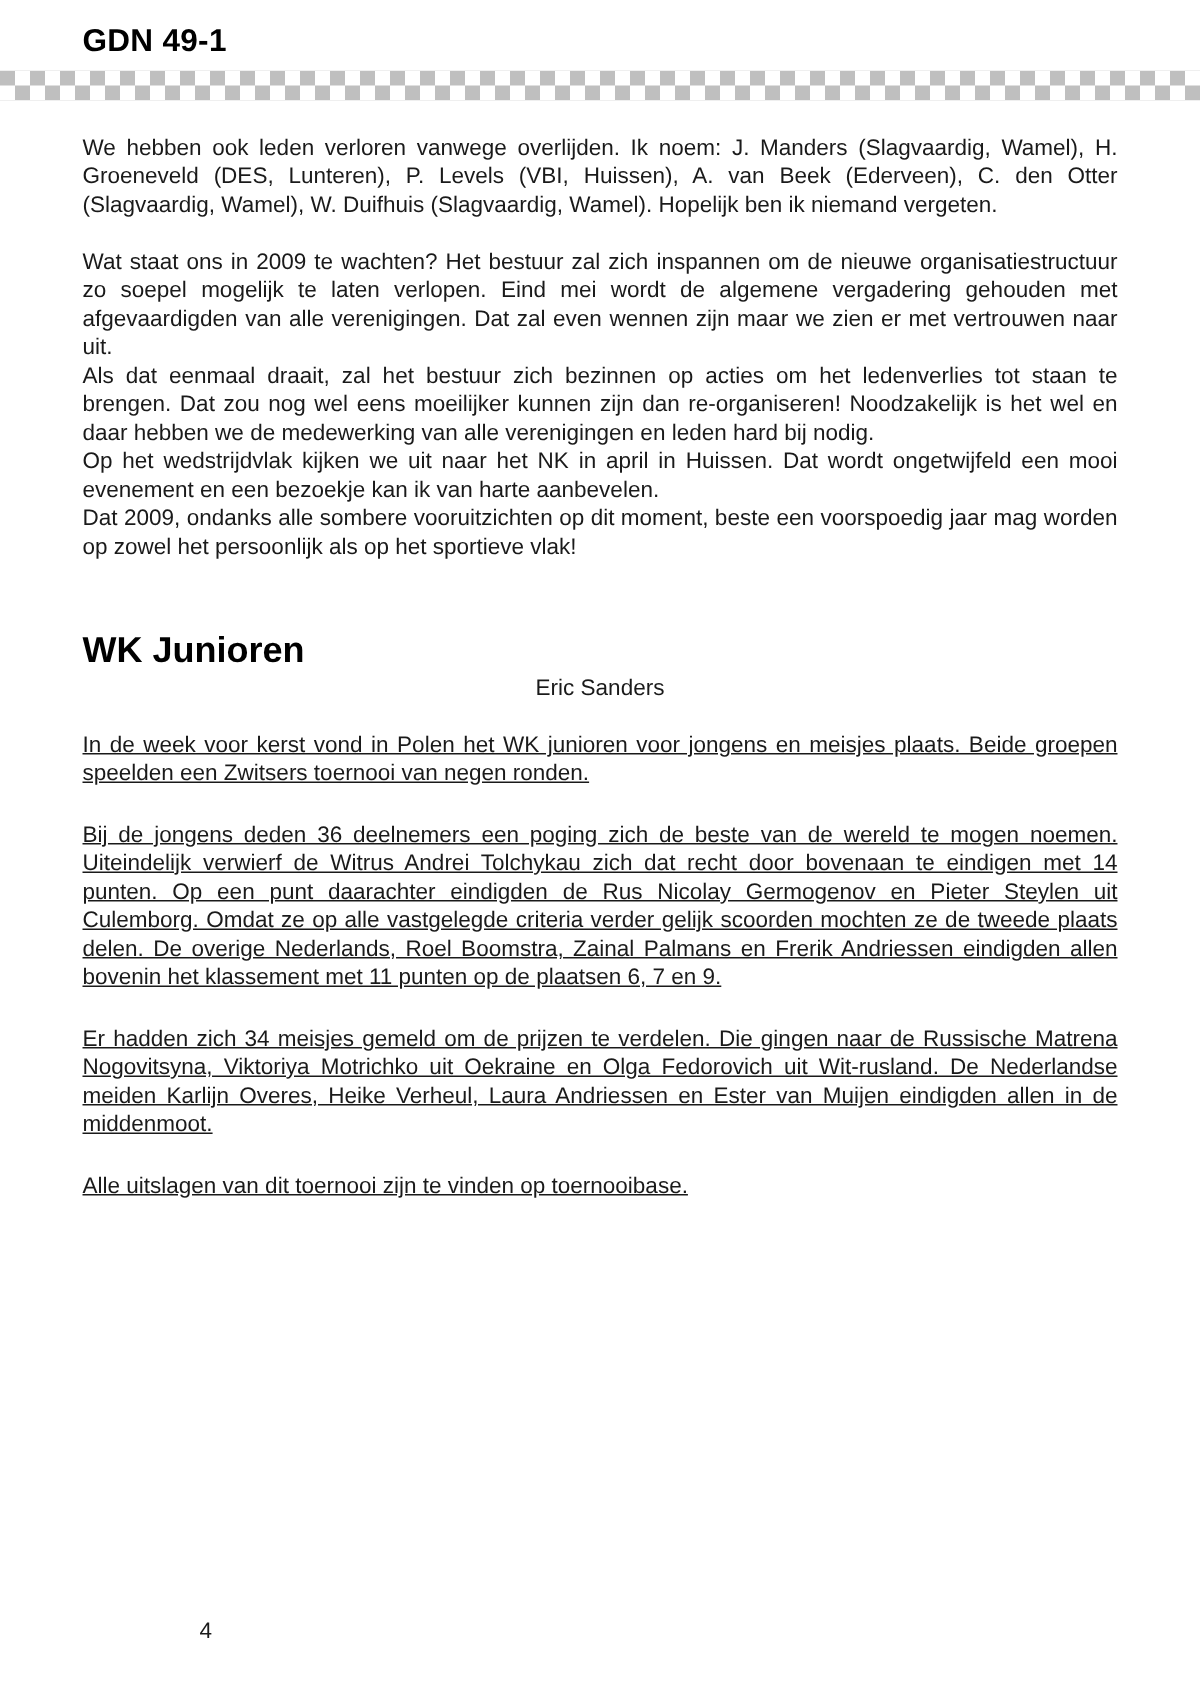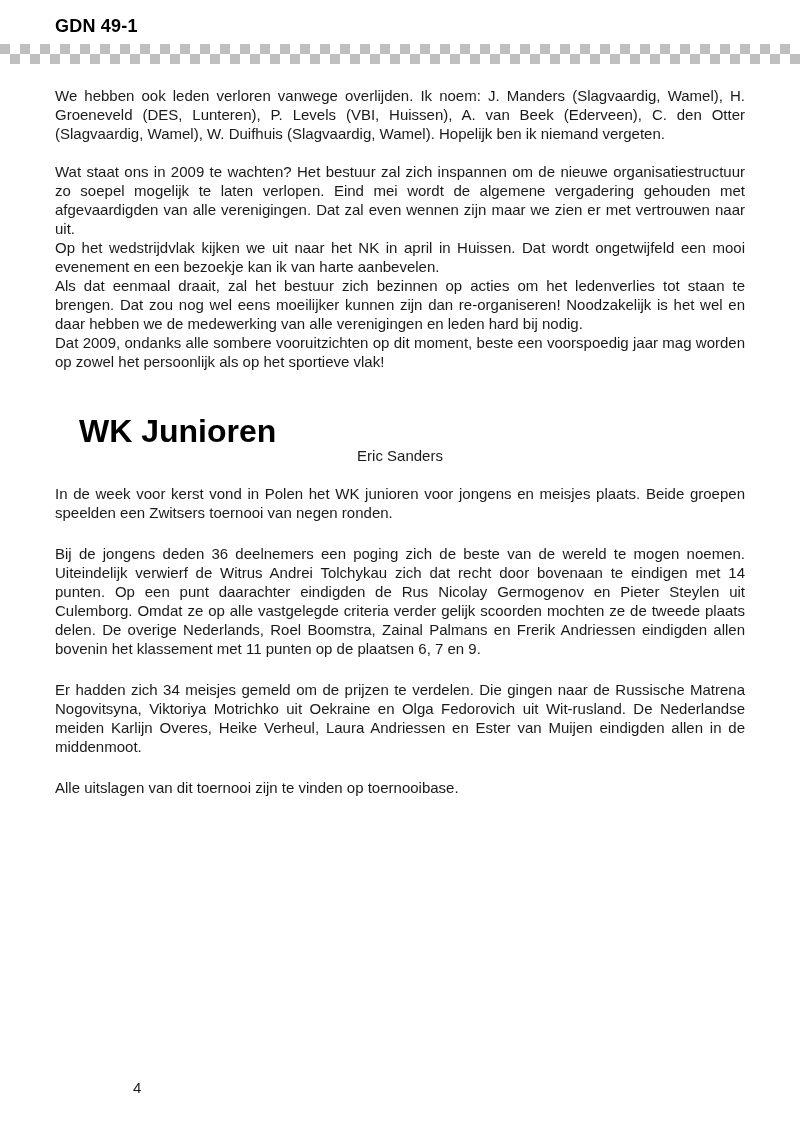--- a/index.html
+++ b/index.html
@@ -16,21 +16,21 @@
     position: relative;
     width: 800px;
     height: 1134px;
     background: #ffffff;
     overflow: hidden;
   }
   .doc-header {
     padding: 16px 55px 0 55px;
   }
   .doc-header h1 {
-    font-size: 18px;
+    font-size: 21px;
     font-weight: bold;
     letter-spacing: 0.2px;
     color: #000000;
   }
   .checker-band {
     margin-top: 7px;
     width: 800px;
     height: 20px;
     background: conic-gradient(
       #ffffff 0deg 90deg,
@@ -45,29 +45,28 @@
     font-size: 15px;
     line-height: 19px;
   }
   .para {
     text-align: justify;
     text-justify: inter-word;
   }
   .gap-after { margin-bottom: 19px; }
   .section-wk { margin-top: 47px; }
   .section-wk h2 {
-    font-size: 32px;
+    font-size: 24px;
     font-weight: bold;
     line-height: 26px;
     color: #000000;
     margin-bottom: 2px;
-    margin-left: 24px;
   }
   .author { margin-bottom: 19px; text-align: center; }
-  .section-wk .para { margin-bottom: 22px; }
+  .section-wk .para { margin-bottom: 22px; text-decoration: underline; }
   .section-wk .para:last-child { margin-bottom: 0; }
   .page-footer {
     position: absolute;
     left: 133px;
     top: 1078px;
     font-size: 15px;
     line-height: 19px;
   }
 </style>
 </head>
@@ -79,22 +78,22 @@
     <h1>GDN 49-1</h1>
   </div>
 
   <div class="checker-band"></div>
 
   <div class="content">
 
     <section>
       <p class="para gap-after">We hebben ook leden verloren vanwege overlijden. Ik noem: J. Manders (Slagvaardig, Wamel), H. Groeneveld (DES, Lunteren), P. Levels (VBI, Huissen), A. van Beek (Ederveen), C. den Otter (Slagvaardig, Wamel), W. Duifhuis (Slagvaardig, Wamel). Hopelijk ben ik niemand vergeten.</p>
       <p class="para">Wat staat ons in 2009 te wachten? Het bestuur zal zich inspannen om de nieuwe organisatiestructuur zo soepel mogelijk te laten verlopen. Eind mei wordt de algemene vergadering gehouden met afgevaardigden van alle verenigingen. Dat zal even wennen zijn maar we zien er met vertrouwen naar uit.</p>
+      <p class="para">Als dat eenmaal draait, zal het bestuur zich bezinnen op acties om het ledenverlies tot staan te brengen. Dat zou nog wel eens moeilijker kunnen zijn dan re-organiseren! Noodzakelijk is het wel en daar hebben we de medewerking van alle verenigingen en leden hard bij nodig.</p>
       <p class="para">Op het wedstrijdvlak kijken we uit naar het NK in april in Huissen. Dat wordt ongetwijfeld een mooi evenement en een bezoekje kan ik van harte aanbevelen.</p>
-      <p class="para">Als dat eenmaal draait, zal het bestuur zich bezinnen op acties om het ledenverlies tot staan te brengen. Dat zou nog wel eens moeilijker kunnen zijn dan re-organiseren! Noodzakelijk is het wel en daar hebben we de medewerking van alle verenigingen en leden hard bij nodig.</p>
       <p class="para">Dat 2009, ondanks alle sombere vooruitzichten op dit moment, beste een voorspoedig jaar mag worden op zowel het persoonlijk als op het sportieve vlak!</p>
     </section>
 
     <section class="section-wk">
       <h2>WK Junioren</h2>
       <p class="author">Eric Sanders</p>
       <p class="para">In de week voor kerst vond in Polen het WK junioren voor jongens en meisjes plaats. Beide groepen speelden een Zwitsers toernooi van negen ronden.</p>
       <p class="para">Bij de jongens deden 36 deelnemers een poging zich de beste van de wereld te mogen noemen. Uiteindelijk verwierf de Witrus Andrei Tolchykau zich dat recht door bovenaan te eindigen met 14 punten. Op een punt daarachter eindigden de Rus Nicolay Germogenov en Pieter Steylen uit Culemborg. Omdat ze op alle vastgelegde criteria verder gelijk scoorden mochten ze de tweede plaats delen. De overige Nederlands, Roel Boomstra, Zainal Palmans en Frerik Andriessen eindigden allen bovenin het klassement met 11 punten op de plaatsen 6, 7 en 9.</p>
       <p class="para">Er hadden zich 34 meisjes gemeld om de prijzen te verdelen. Die gingen naar de Russische Matrena Nogovitsyna, Viktoriya Motrichko uit Oekraine en Olga Fedorovich uit Wit-rusland. De Nederlandse meiden Karlijn Overes, Heike Verheul, Laura Andriessen en Ester van Muijen eindigden allen in de middenmoot.</p>
       <p class="para">Alle uitslagen van dit toernooi zijn te vinden op toernooibase.</p>

